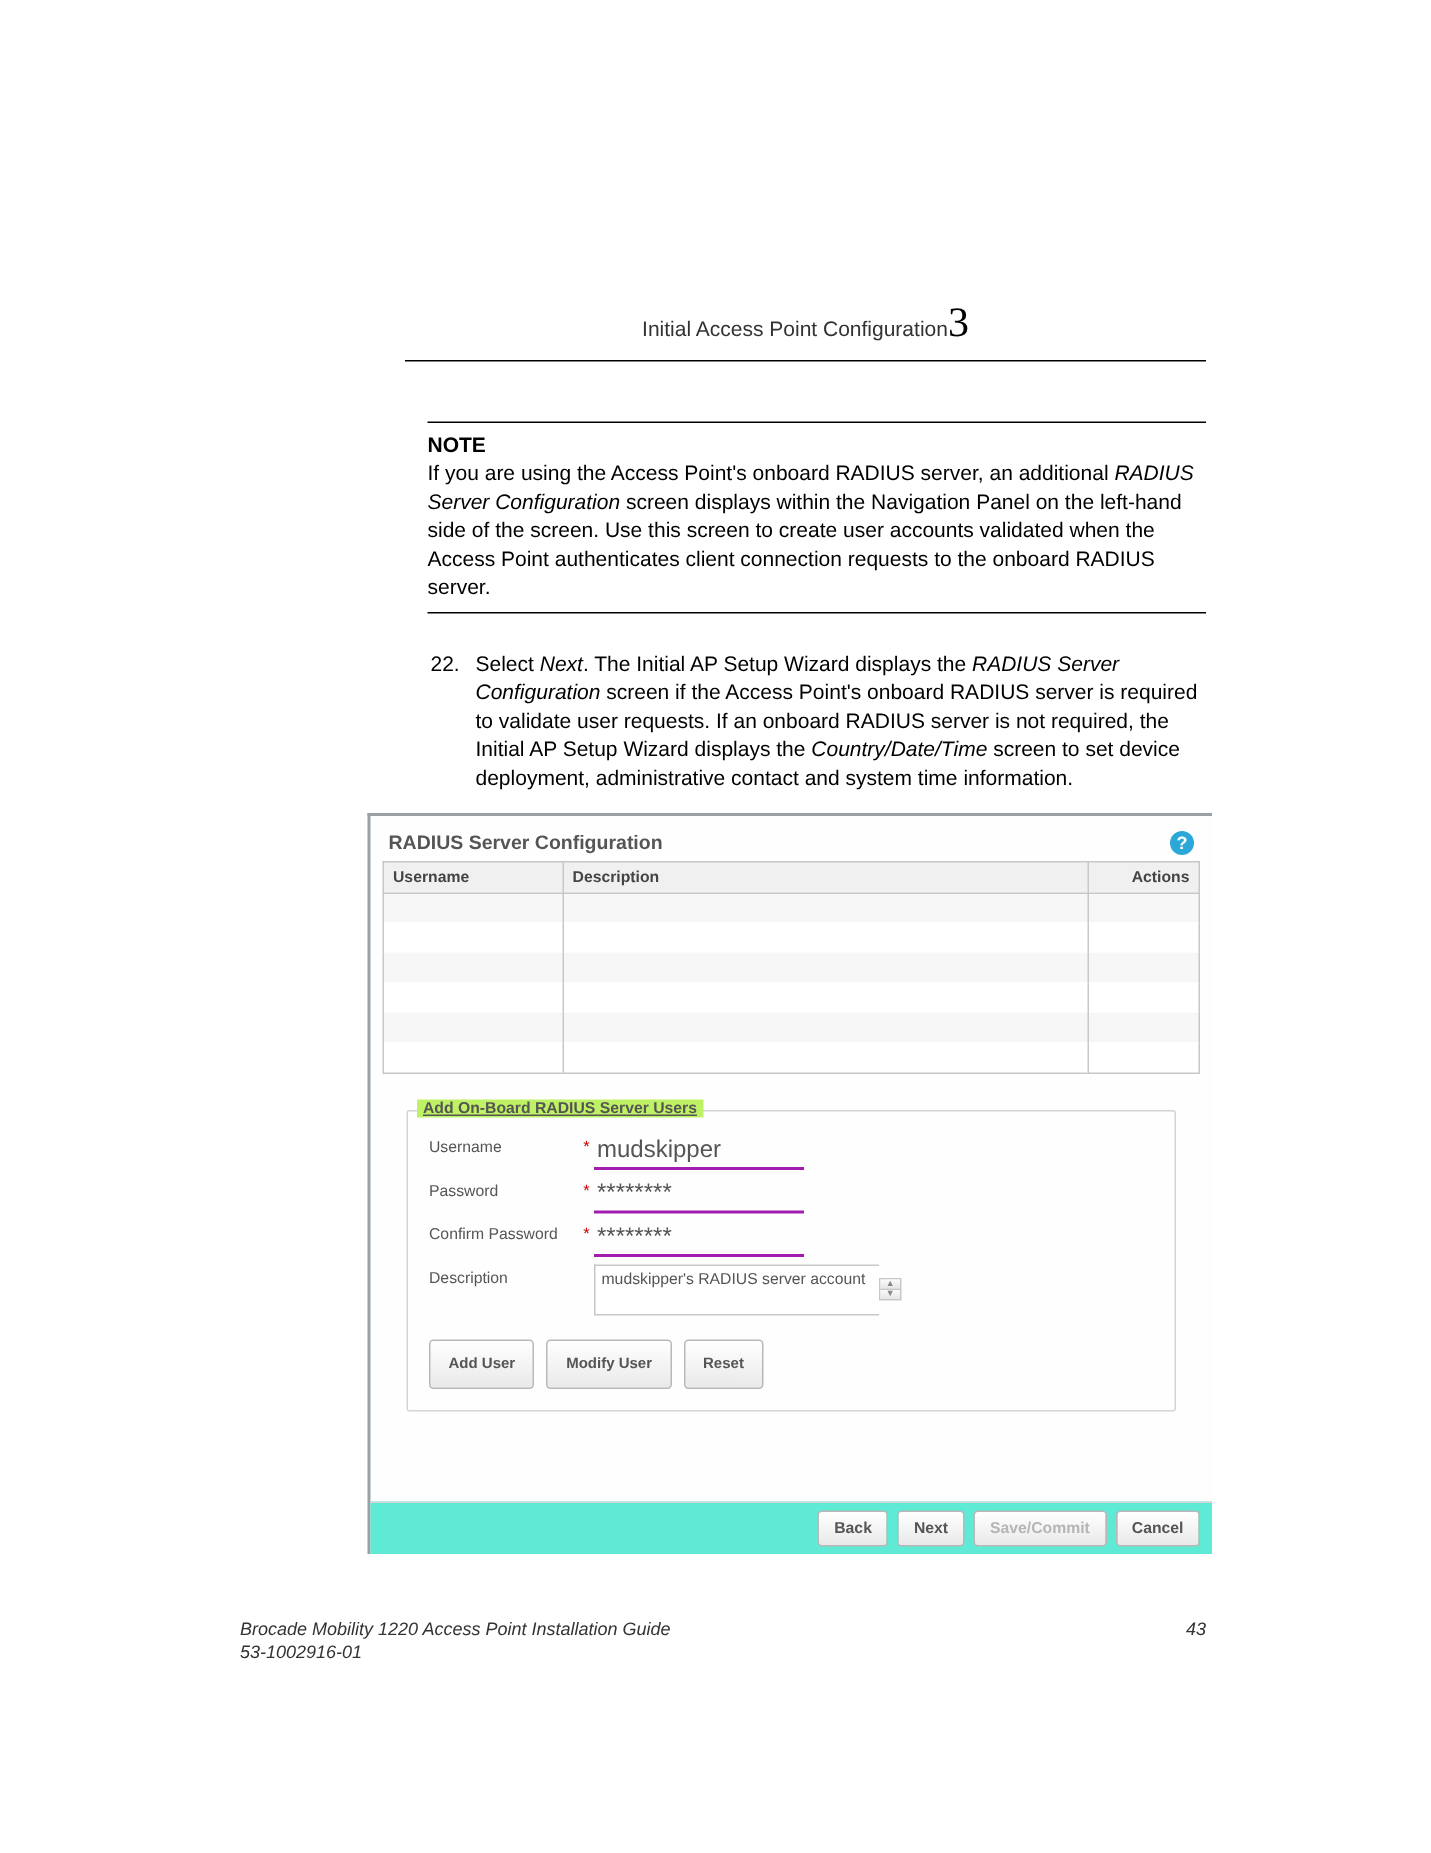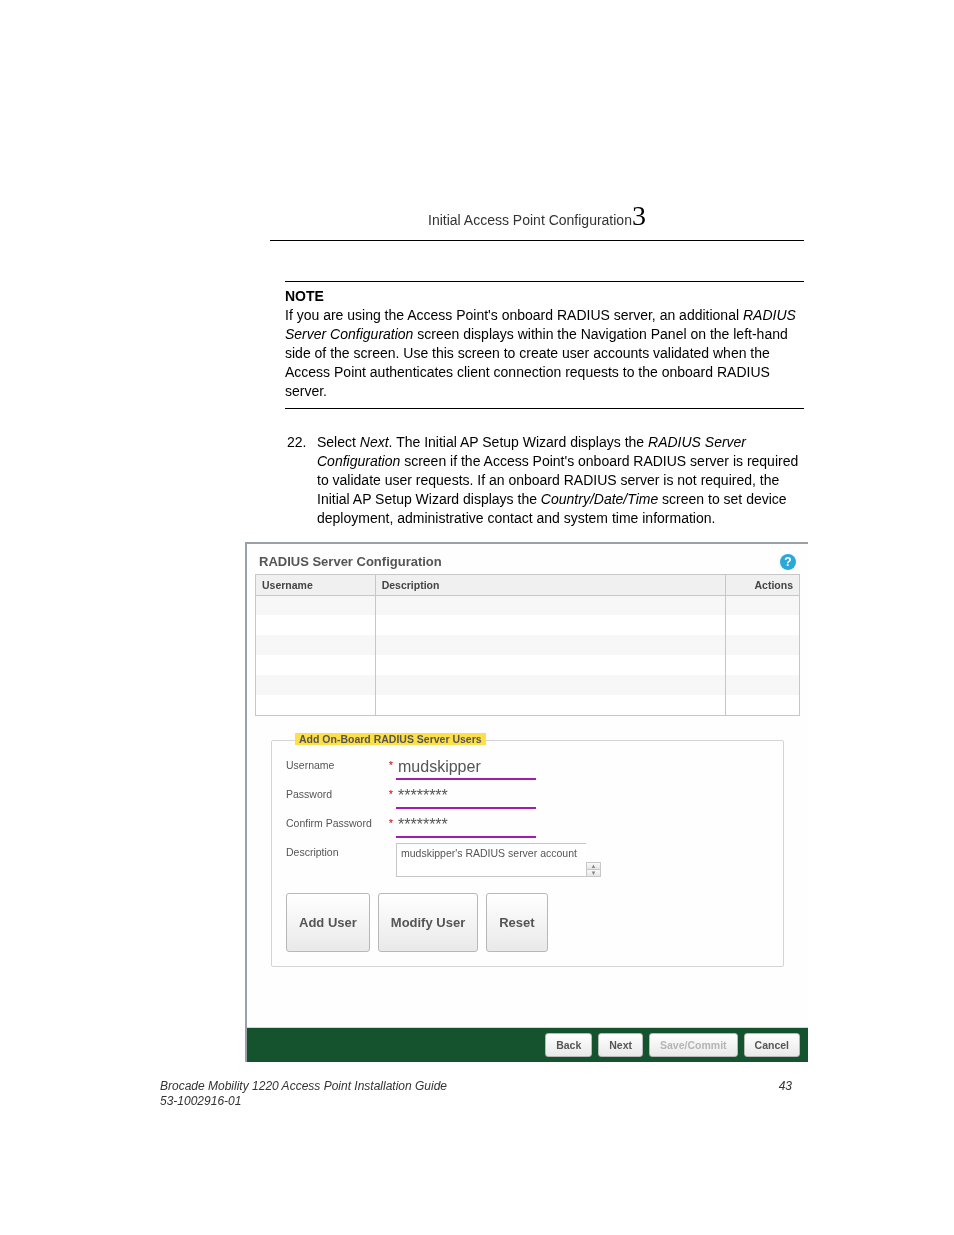--- a/index.html
+++ b/index.html
@@ -139,26 +139,27 @@
   .fieldset-group {
     margin: 24px 24px 10px 24px;
     border: 1px solid #d4d4d4;
     border-radius: 2px;
     padding: 10px 14px 14px 14px;
     position: relative;
   }
   .fieldset-legend {
     position: absolute;
     top: -8px;
-    left: 23px;
-    background: #fde047;
+    left: 6px;
+    background: #bef264;
     padding: 0 4px;
     font-size: 10.5px;
     font-weight: bold;
     color: #555;
+    text-decoration: underline;
   }
   .form-row {
     display: flex;
     align-items: flex-start;
     margin: 5px 0;
   }
   .form-label {
     width: 100px;
     font-size: 10.5px;
     color: #555;
@@ -174,21 +175,21 @@
     border: none;
     border-bottom: 2px solid #a21caf;
     font-size: 16px;
     padding: 2px 2px;
     width: 140px;
     background: transparent;
     color: #555;
   }
   .form-textarea-wrap {
     display: flex;
-    align-items: flex-end;
+    align-items: center;
   }
   .form-textarea {
     border: 1px solid #c7c7c7;
     border-right: none;
     font-size: 10.5px;
     padding: 3px 4px;
     width: 190px;
     height: 34px;
     resize: none;
     color: #555;
@@ -214,29 +215,29 @@
   .spin-btn:last-child { border-bottom: none; }
   .button-row {
     display: flex;
     gap: 8px;
     margin-top: 16px;
   }
   .ui-button {
     background: linear-gradient(#ffffff,#e9e9e9);
     border: 1px solid #b8b8b8;
     border-radius: 3px;
-    font-size: 13px;
-    font-weight: bold;
-    color: #555;
-    padding: 21px 12px;
+    font-size: 10px;
+    font-weight: bold;
+    color: #555;
+    padding: 10px 12px;
     cursor: pointer;
   }
   .screenshot-spacer { height: 50px; }
   .wizard-bar {
-    background: #14532d;
+    background: #5eead4;
     border-top: 1px solid #d6d6d6;
     padding: 5px 8px;
     display: flex;
     justify-content: flex-end;
     gap: 6px;
   }
   .wizard-btn {
     background: linear-gradient(#ffffff,#e9e9e9);
     border: 1px solid #b8b8b8;
     border-radius: 3px;
@@ -247,21 +248,21 @@
     cursor: pointer;
   }
   .wizard-btn.disabled {
     color: #b5b5b5;
   }
 
   .footer {
     position: absolute;
     bottom: 125px;
     left: 160px;
-    right: 162px;
+    right: 150px;
     display: flex;
     justify-content: space-between;
     font-style: italic;
     font-size: 12px;
     color: #333;
   }
   .footer-left { line-height: 1.3; }
 </style>
 </head>
 <body>

